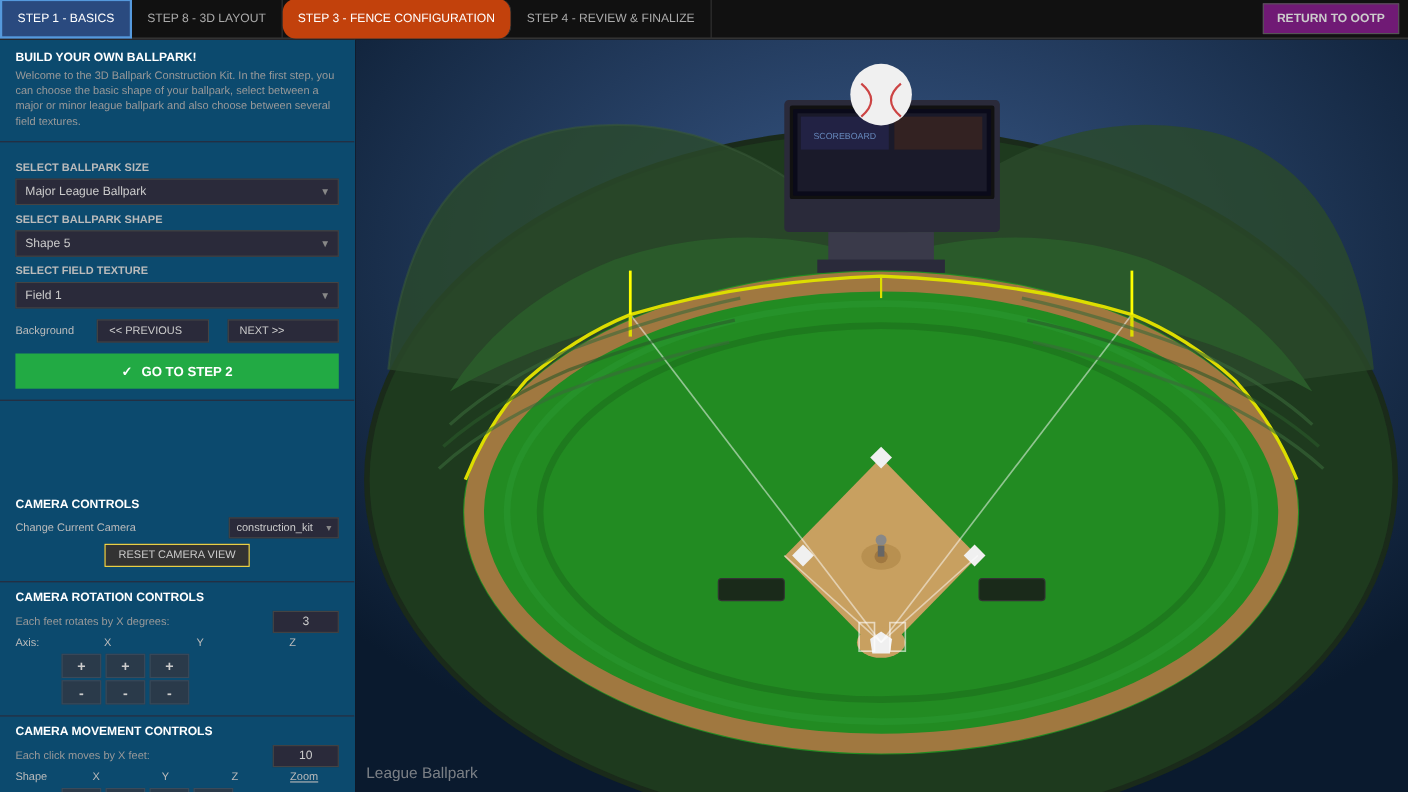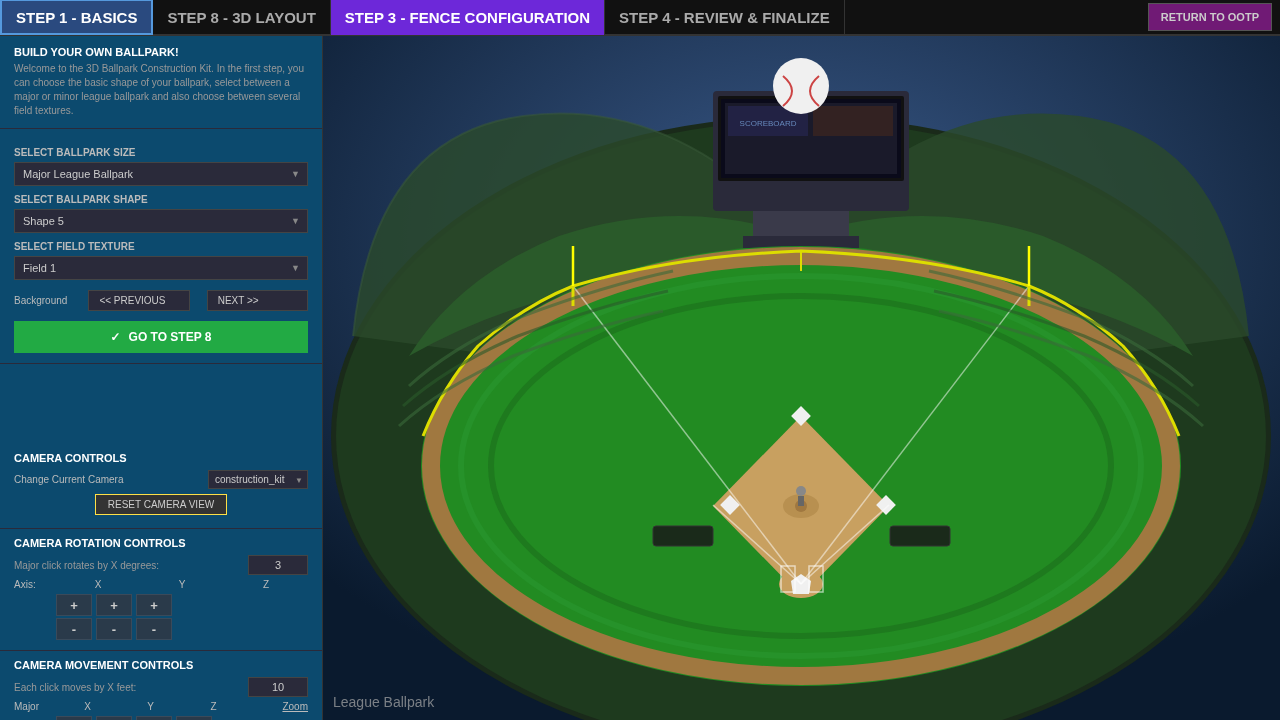--- a/index.html
+++ b/index.html
@@ -3,25 +3,25 @@
   <meta charset="utf-8">
   <style>
     * { box-sizing: border-box; margin: 0; padding: 0; }
     body { width: 1280px; height: 720px; overflow: hidden; background: #1a1a2e; font-family: Arial, sans-serif; font-size: 12px; color: #ccc; }
 
     
     #top-nav {
       display: flex; align-items: center; background: #111; height: 36px; border-bottom: 2px solid #333;
     }
     .nav-step {
-      padding: 0 14px; height: 36px; display: flex; align-items: center; font-size: 15px; font-weight: bold;
+      padding: 0 14px; height: 36px; display: flex; align-items: center; font-size: 11px; font-weight: normal;
       border-right: 1px solid #333; cursor: pointer; color: #aaa; white-space: nowrap;
     }
     .nav-step.active { background: #2a4a7f; color: #fff; border: 2px solid #5599dd; }
-    .nav-step.current-step { background: #6d28d9; color: #fff; }
+    .nav-step.current-step { background: #c2410c; color: #fff; border-radius: 12px; }
     #return-btn {
       margin-left: auto; background: #701a75; color: #ccc; border: 1px solid #555; padding: 4px 12px;
       font-size: 11px; font-weight: bold; cursor: pointer; height: 28px; margin-right: 8px;
     }
 
     
     #left-panel {
       position: absolute; top: 36px; left: 0; width: 323px; bottom: 0;
       background: #0c4a6e; border-right: 1px solid #333; overflow-y: auto; overflow-x: hidden;
     }
@@ -156,21 +156,21 @@
     </div>
 
     <div class="bg-row">
       <span class="bg-label">Background</span>
       <button class="prev-next-btn">&lt;&lt; PREVIOUS</button>
       <button class="prev-next-btn">NEXT &gt;&gt;</button>
     </div>
 
     <button class="go-step-btn">
       <span class="checkmark">✓</span>
-      <span>GO TO STEP 8</span>
+      <span>GO TO STEP 2</span>
     </button>
   </div>
 
   <div style="height: 80px;"></div>
 
   <div class="cam-section">
     <div class="cam-title">CAMERA CONTROLS</div>
 
     <div class="cam-row">
       <span class="cam-row-label">Change Current Camera</span>
@@ -183,21 +183,21 @@
       </div>
     </div>
 
     <button class="reset-btn">RESET CAMERA VIEW</button>
   </div>
 
   <div class="cam-section">
     <div class="cam-title">CAMERA ROTATION CONTROLS</div>
 
     <div class="deg-row">
-      <span class="deg-label">Major click rotates by X degrees:</span>
+      <span class="deg-label">Each feet rotates by X degrees:</span>
       <input class="deg-input" type="text" value="3" style="">
     </div>
 
     <div style="display:flex; align-items:center; margin: 4px 0;">
       <span style="width:42px; font-size:10px; color:#bbb;">Axis:</span>
       <span style="flex:1; text-align:center; font-size:10px; color:#bbb;">X</span>
       <span style="flex:1; text-align:center; font-size:10px; color:#bbb;">Y</span>
       <span style="flex:1; text-align:center; font-size:10px; color:#bbb;">Z</span>
     </div>
 
@@ -216,25 +216,25 @@
 
   <div class="cam-section">
     <div class="cam-title">CAMERA MOVEMENT CONTROLS</div>
 
     <div class="deg-row">
       <span class="deg-label">Each click moves by X feet:</span>
       <input class="deg-input" type="text" value="10" style="">
     </div>
 
     <div style="display:flex; align-items:center; margin: 4px 0;">
-      <span style="width:42px; font-size:10px; color:#bbb;">Major</span>
+      <span style="width:42px; font-size:10px; color:#bbb;">Shape</span>
       <span style="flex:1; text-align:center; font-size:10px; color:#bbb;">X</span>
       <span style="flex:1; text-align:center; font-size:10px; color:#bbb;">Y</span>
       <span style="flex:1; text-align:center; font-size:10px; color:#bbb;">Z</span>
-      <span style="flex:1; text-align:right; font-size:10px; color:#bbb;text-decoration:underline;">Zoom</span>
+      <span style="flex:1; text-align:center; font-size:10px; color:#bbb;text-decoration:underline;">Zoom</span>
     </div>
 
     <div style="display:flex; align-items:center; margin: 2px 0; gap:4px; padding-left:42px;">
       <button class="plus-btn">+</button>
       <button class="plus-btn">+</button>
       <button class="plus-btn">+</button>
       <button class="plus-btn">+</button>
     </div>
 
   </div>

